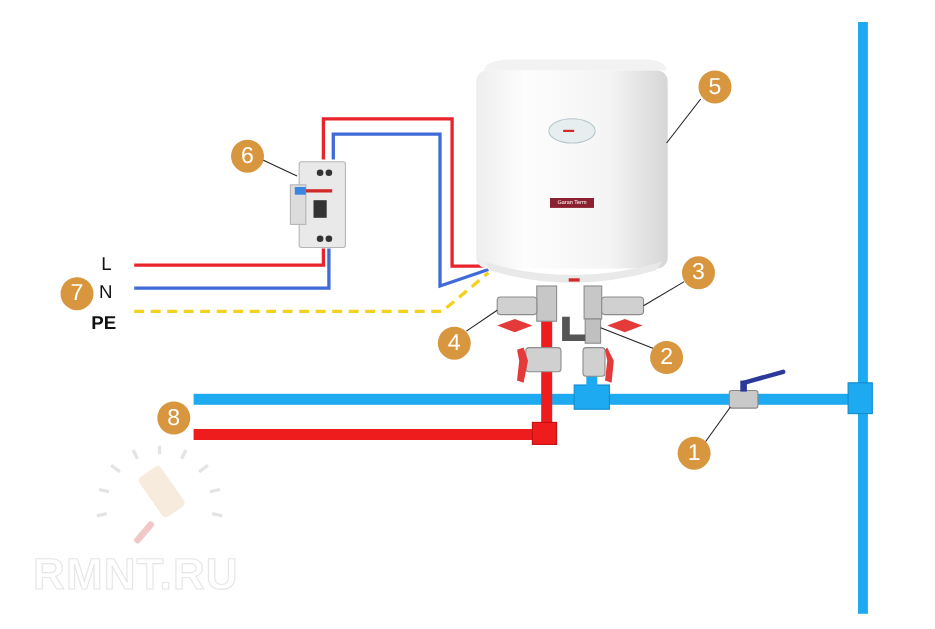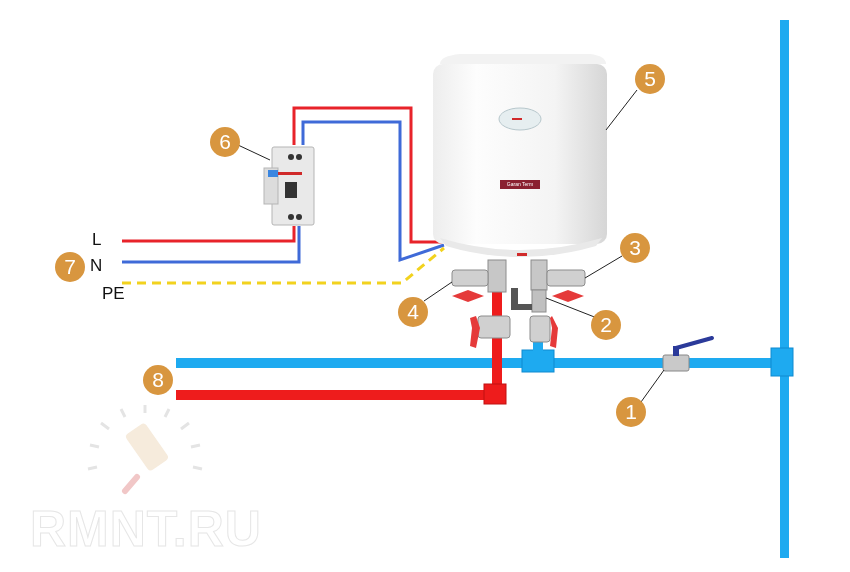--- a/index.html
+++ b/index.html
@@ -1,20 +1,20 @@
 <!DOCTYPE html>
 <html><head>
 <meta charset="utf-8">
 <style>
   html,body{margin:0;padding:0;background:#ffffff;}
   body{width:850px;height:572px;position:relative;overflow:hidden;font-family:"Liberation Sans",sans-serif;}
   #diagram{position:absolute;left:0;top:0;}
   .lbl{position:absolute;font-size:17px;color:#111;font-family:"Liberation Sans",sans-serif;}
   .badge{position:absolute;width:30px;height:30px;border-radius:50%;background:#d8963f;color:#fff;font-size:21px;line-height:30px;text-align:center;font-family:"Liberation Sans",sans-serif;}
-  .wm{position:absolute;left:30px;top:500px;font-size:50px;font-weight:bold;color:transparent;-webkit-text-stroke:1px #e6e6e6;letter-spacing:1px;font-family:"Liberation Sans",sans-serif;}
+  .wm{position:absolute;left:30px;top:500px;font-size:40px;font-weight:bold;color:transparent;-webkit-text-stroke:1px #e6e6e6;letter-spacing:1px;font-family:"Liberation Sans",sans-serif;}
   .brand{position:absolute;left:500px;top:180px;width:40px;height:8px;background:#8a2030;color:#fff;font-size:5px;line-height:8px;text-align:center;}
 </style>
 </head>
 <body>
 
 <svg id="diagram" width="850" height="572" viewBox="0 0 850 572">
 
   <rect x="780" y="20" width="9" height="538" fill="#1eaaf0"></rect>
 
   <rect x="176" y="358" width="604" height="10" fill="#1eaaf0"></rect>
@@ -98,21 +98,21 @@
     <line x1="637" y1="90" x2="606" y2="130"></line>
     <line x1="622" y1="256" x2="585" y2="278"></line>
     <line x1="424" y1="301" x2="452" y2="282"></line>
     <line x1="597" y1="318" x2="546" y2="298"></line>
     <line x1="641" y1="402" x2="664" y2="370"></line>
   </g>
 </svg>
 
 <div class="lbl" style="left:92px;top:230px;">L</div>
 <div class="lbl" style="left:90px;top:256px;">N</div>
-<div class="lbl" style="left:102px;top:284px;">PE</div>
+<div class="lbl" style="left:83px;top:284px;font-weight:bold;">PE</div>
 
 <div class="badge" style="left:616px;top:397px;">1</div>
 <div class="badge" style="left:591px;top:310px;">2</div>
 <div class="badge" style="left:620px;top:233px;">3</div>
 <div class="badge" style="left:398px;top:297px;">4</div>
 <div class="badge" style="left:635px;top:64px;">5</div>
 <div class="badge" style="left:210px;top:127px;">6</div>
 <div class="badge" style="left:55px;top:252px;">7</div>
 <div class="badge" style="left:143px;top:365px;">8</div>
 

